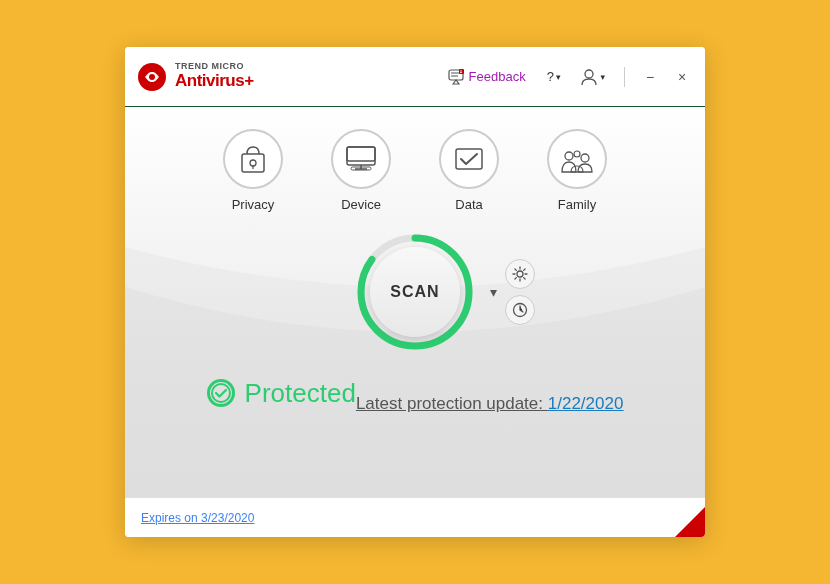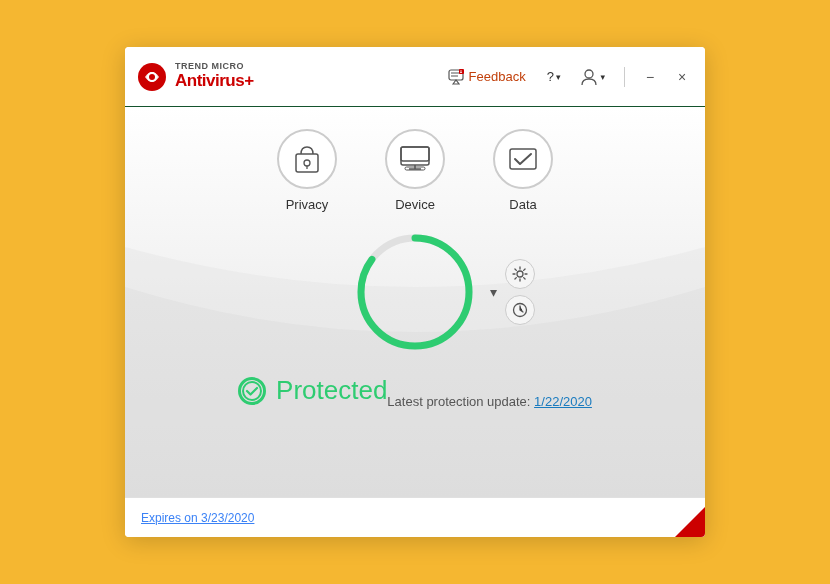--- a/index.html
+++ b/index.html
@@ -64,21 +64,21 @@
     .titlebar-actions {
       display: flex;
       align-items: center;
       gap: 10px;
     }
     .feedback-btn {
       display: flex;
       align-items: center;
       gap: 5px;
       font-size: 13px;
-      color: #c2410c;
+      color: #a21caf;
       cursor: pointer;
       padding: 2px 6px;
       border-radius: 3px;
     }
     .help-btn, .account-btn {
       display: flex;
       align-items: center;
       gap: 2px;
       font-size: 13px;
       color: #333;
@@ -249,23 +249,24 @@
       color: #2ecc71;
       font-size: 16px;
       font-weight: 700;
     }
     .protected-text {
       font-size: 26px;
       font-weight: 400;
       color: #2ecc71;
     }
     .update-text {
-      font-size: 13px;
+      font-size: 17px;
       color: #555;
       margin-top: 22px;
+      text-decoration: underline;
     }
     .update-date {
       color: #1a7bbf;
       text-decoration: underline;
       cursor: pointer;
     }
 
     
     .footer {
       height: 40px;
@@ -403,31 +404,45 @@
       <div class="nav-item">
         <div class="nav-icon-circle">
           <svg width="30" height="28" viewBox="0 0 30 28">
             <rect x="2" y="4" width="26" height="20" rx="2" fill="none" stroke="#555" stroke-width="1.5"></rect>
             <polyline points="7,14 12,19 23,9" fill="none" stroke="#555" stroke-width="2" stroke-linecap="round" stroke-linejoin="round"></polyline>
           </svg>
         </div>
         <span class="nav-label">Data</span>
       </div>
 
+      <div class="nav-item">
+        <div class="nav-icon-circle">
+          <svg width="34" height="30" viewBox="0 0 34 30">
+            <path d="M2 28 Q2 18 9 18 Q16 18 16 28Z" fill="none" stroke="#555" stroke-width="1.3"></path>
+            <circle cx="9" cy="12" r="4" fill="none" stroke="#555" stroke-width="1.3"></circle>
+            <path d="M18 28 Q18 20 25 20 Q32 20 32 28Z" fill="none" stroke="#555" stroke-width="1.3"></path>
+            <circle cx="25" cy="14" r="4" fill="none" stroke="#555" stroke-width="1.3"></circle>
+            <circle cx="17" cy="10" r="3" fill="none" stroke="#555" stroke-width="1.2"></circle>
+            <path d="M11 28 Q11 22 17 22 Q23 22 23 28Z" fill="none" stroke="#555" stroke-width="1.2"></path>
+          </svg>
+        </div>
+        <span class="nav-label">Family</span>
+      </div>
     </div>
 
     <div class="scan-area">
       <div class="scan-ring-container">
 
         <svg class="scan-svg-ring" width="120" height="120" viewBox="0 0 120 120">
 
           <circle cx="60" cy="60" r="54" fill="none" stroke="#e0e0e0" stroke-width="7"></circle>
 
           <circle cx="60" cy="60" r="54" fill="none" stroke="#2ecc71" stroke-width="7" stroke-dasharray="289 50" stroke-linecap="round"></circle>
         </svg>
+        <button class="scan-btn">SCAN</button>
         <span class="scan-dropdown-arrow">▾</span>
       </div>
 
       <div class="scan-tools">
         <div class="scan-tool-btn">
           <svg width="16" height="16" viewBox="0 0 16 16">
             <circle cx="8" cy="8" r="3" fill="none" stroke="#555" stroke-width="1.3"></circle>
             <path d="M8 1 L8 3M8 13 L8 15M1 8 L3 8M13 8 L15 8M2.93 2.93 L4.34 4.34M11.66 11.66 L13.07 13.07M13.07 2.93 L11.66 4.34M4.34 11.66 L2.93 13.07" stroke="#555" stroke-width="1.3" stroke-linecap="round"></path>
           </svg>
         </div>

